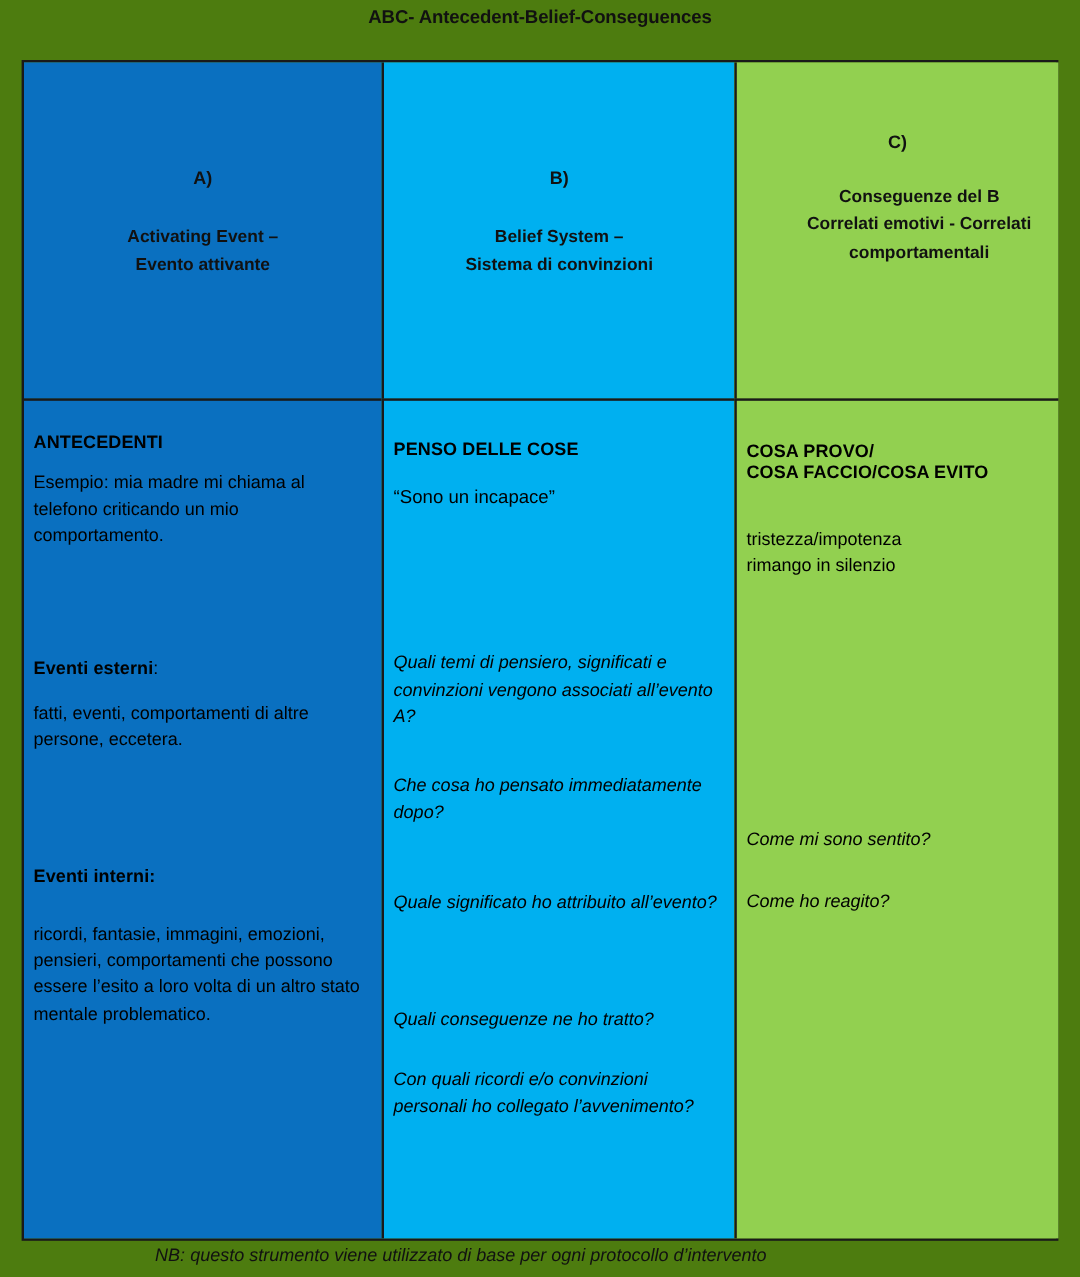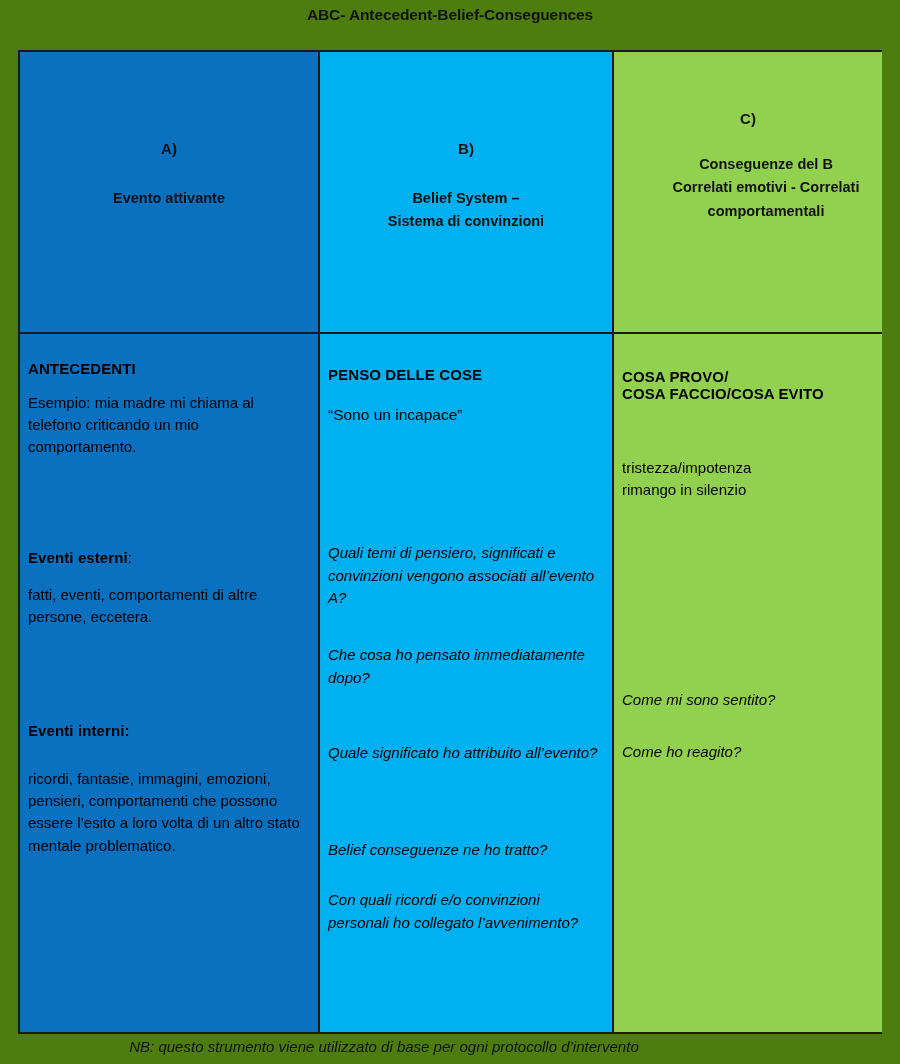--- a/index.html
+++ b/index.html
@@ -128,21 +128,21 @@
   #b-penso   { top: 32px; }
   #b-quote   { top: 72px; }
   #b-q1      { top: 208px; }
   #b-q2      { top: 310px; }
   #b-q3      { top: 408px; }
   #b-q4      { top: 505px; }
   #b-q5      { top: 555px; }
 
   
   #c-title   { top: 34px; }
-  #c-text    { top: 123px; }
+  #c-text    { top: 105px; }
   #c-q1      { top: 355px; }
   #c-q2      { top: 407px; }
 
   
   #footer-note {
     position: absolute;
     left: 0;
     top: 1038px;
     width: 768px;
     text-align: center;
@@ -157,20 +157,21 @@
 <div id="page">
 
   <div id="doc-title">ABC- Antecedent-Belief-Conseguences</div>
 
   <div id="abc-table">
 
     <div class="cell col-a">
       <div class="head-inner head-a">
         <div class="head-letter">A)</div>
         <div class="head-lines">
+          <div>Activating Event –</div>
           <div>Evento attivante</div>
         </div>
       </div>
     </div>
 
     <div class="cell col-b bl">
       <div class="head-inner head-b">
         <div class="head-letter">B)</div>
         <div class="head-lines">
           <div>Belief System –</div>
@@ -221,21 +222,21 @@
       <div class="body-inner blk" id="b-quote">
         <div class="blk-quote">“Sono un incapace”</div>
       </div>
       <div class="body-inner blk" id="b-q2">
         <div class="q-italic">Che cosa ho pensato immediatamente dopo?</div>
       </div>
       <div class="body-inner blk" id="b-q3">
         <div class="q-italic">Quale significato ho attribuito all’evento?</div>
       </div>
       <div class="body-inner blk" id="b-q4">
-        <div class="q-italic">Belief conseguenze ne ho tratto?</div>
+        <div class="q-italic">Quali conseguenze ne ho tratto?</div>
       </div>
       <div class="body-inner blk" id="b-q5">
         <div class="q-italic">Con quali ricordi e/o convinzioni personali ho collegato l’avvenimento?</div>
       </div>
     </div>
 
     <div class="cell col-c bl bt">
       <div class="body-inner blk" id="c-title">
         <div class="blk-title">COSA PROVO/</div>
         <div class="blk-title">COSA FACCIO/COSA EVITO</div>

